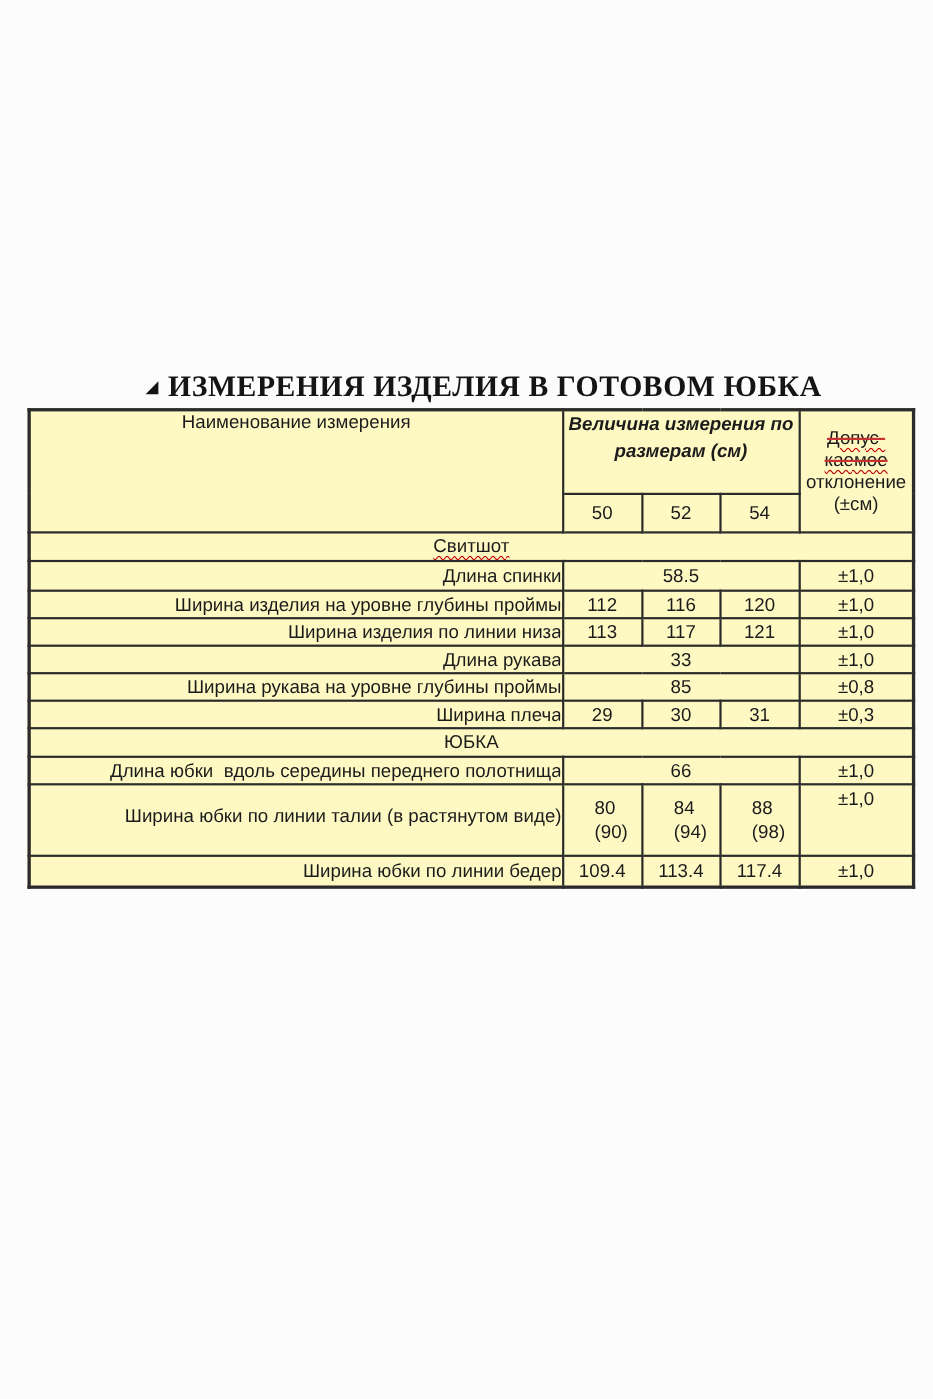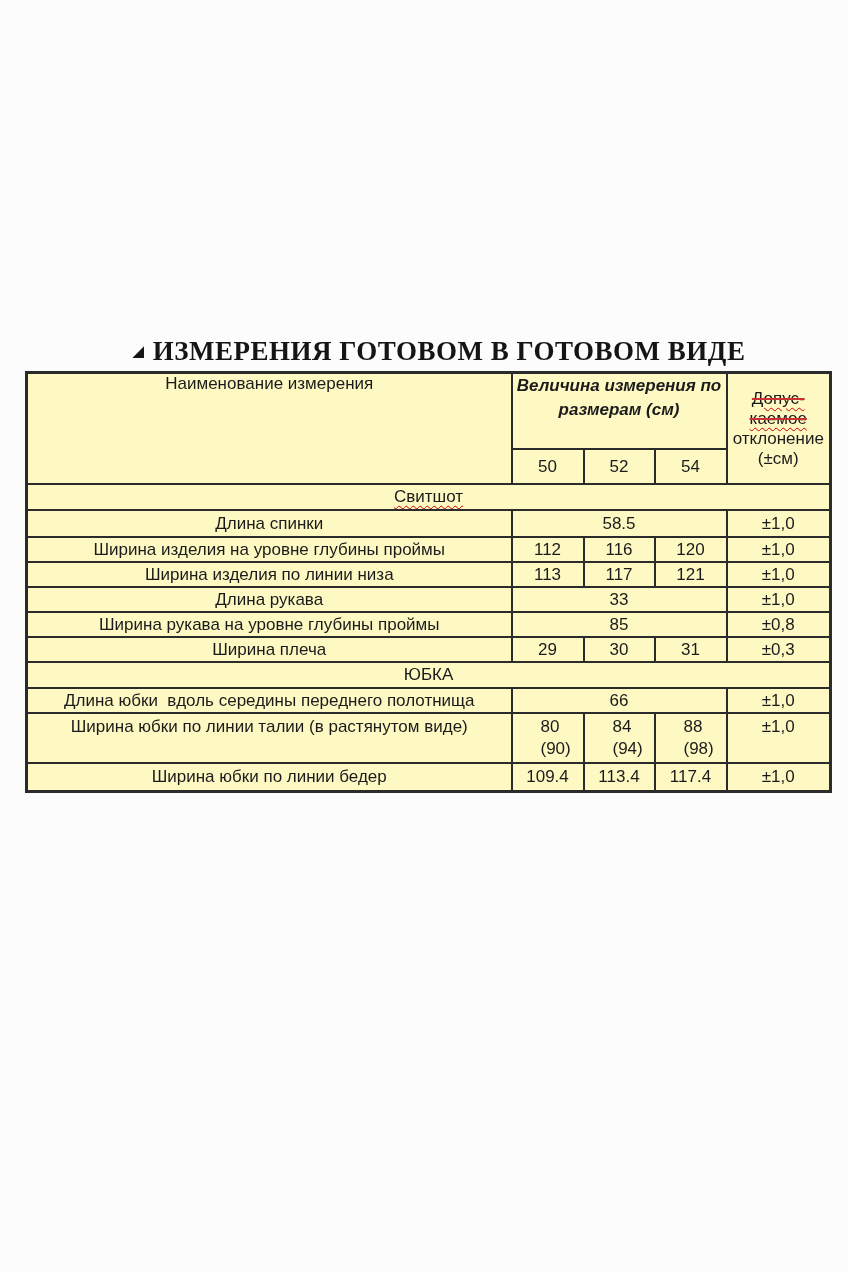--- a/index.html
+++ b/index.html
@@ -89,21 +89,21 @@
     border-left: none;
     border-right: none;
   }
   tr.row td { height: 23px; border-radius: 11px; }
   tr.row-first td { height: 25px; }
   tr.sec2 td { height: 24px; }
   tr.tall td { height: 45px; }
   tr.last td { height: 26px; }
 
   td.lbl {
-    text-align: center;
+    text-align: right;
     padding-left: 7px;
     font-size: 18px;
     white-space: pre-wrap;
     margin-left: 14px;
   }
   td.c { text-align: center; }
 
   .two-line { line-height: 22px; text-align: left; padding-left: 28px; }
 
   
@@ -118,21 +118,21 @@
   .st {
     text-decoration: line-through;
     text-decoration-color: #c83232;
     text-decoration-thickness: 1.5px;
   }
 </style>
 </head>
 <body>
 
 <div class="doc-title">
-  <span class="tri">◢</span><span>ИЗМЕРЕНИЯ ГОТОВОМ В ГОТОВОМ ВИДЕ</span>
+  <span class="tri">◢</span><span>ИЗМЕРЕНИЯ ИЗДЕЛИЯ В ГОТОВОМ ЮБКА</span>
 </div>
 
 <table class="meas">
   <colgroup>
     <col style="width:485px">
     <col style="width:72px">
     <col style="width:71px">
     <col style="width:72px">
     <col style="width:104px">
   </colgroup>
@@ -205,21 +205,21 @@
       <td colspan="5"><span>ЮБКА</span></td>
     </tr>
 
     <tr class="row">
       <td class="lbl">Длина юбки  вдоль середины переднего полотнища</td>
       <td class="c" colspan="3">66</td>
       <td class="c">±1,0</td>
     </tr>
 
     <tr class="tall">
-      <td class="lbl" style="vertical-align:top; padding-top:3px;">Ширина юбки по линии талии (в растянутом виде)</td>
+      <td class="lbl" style="vertical-align:top; padding-top:18px;">Ширина юбки по линии талии (в растянутом виде)</td>
       <td class="c">
         <div class="two-line">
           <div>80</div>
           <div>(90)</div>
         </div>
       </td>
       <td class="c">
         <div class="two-line">
           <div>84</div>
           <div>(94)</div>

